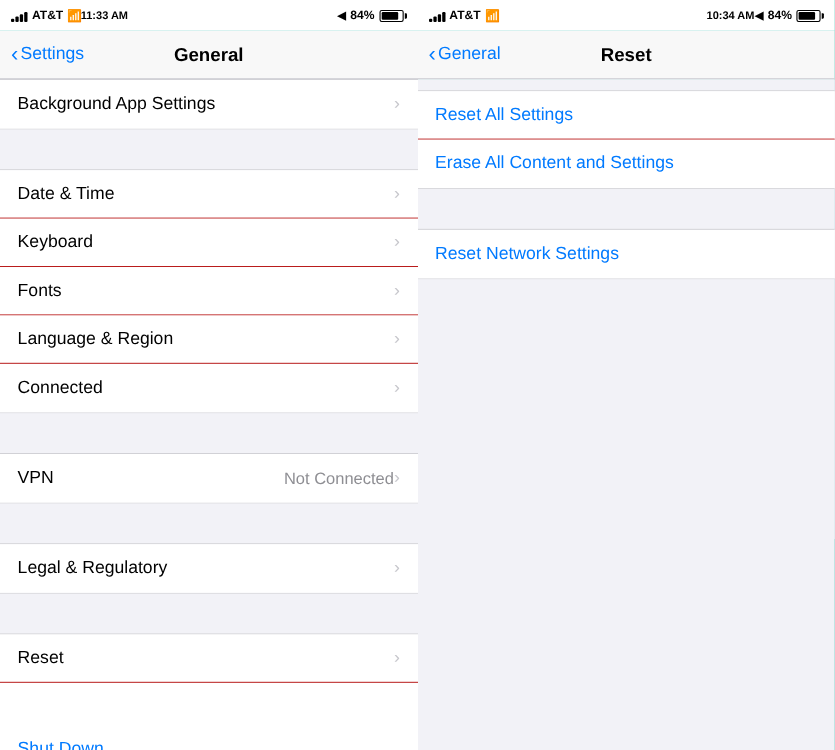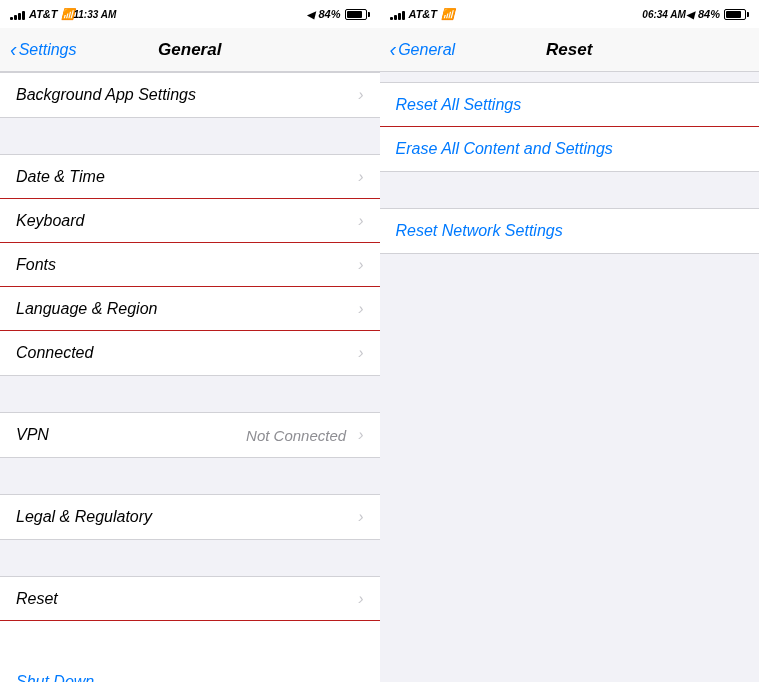--- a/index.html
+++ b/index.html
@@ -13,21 +13,20 @@
     }
 
     
     .phone-panel {
       width: 379.5px;
       height: 682px;
       background: #14b8a6;
       display: flex;
       flex-direction: column;
       overflow: hidden;
-      font-style: italic;
     }
 
     
     .status-bar {
       height: 28px;
       background: #fff;
       display: flex;
       align-items: center;
       justify-content: space-between;
       padding: 0 10px;
@@ -139,21 +138,21 @@
 
     
     .list-item-blue .list-item-label {
       color: #007aff;
     }
 
     
     .vpn-value {
       display: flex;
       align-items: flex-end;
-      gap: 12px;
+      gap: 0;
       color: #8e8e93;
       font-size: 15px;
     }
 
     
     .list-item-shutdown .list-item-label {
       color: #007aff;
     }
 
     
@@ -320,21 +319,21 @@
     <div class="status-left">
       <div class="signal-bars">
         <span></span>
           <span></span>
           <span></span>
           <span></span>
       </div>
       <span>AT&amp;T</span>
       <span>📶</span>
     </div>
-    <div class="status-center" style="left:75%;">06:34 AM</div>
+    <div class="status-center" style="left:75%;">10:34 AM</div>
     <div class="status-right">
       <span style="font-size:10px;">◀</span>
       <span>84%</span>
       <div class="battery-icon">
         <div class="battery-body">
           <div class="battery-fill"></div>
         </div>
         <div class="battery-tip"></div>
       </div>
     </div>

